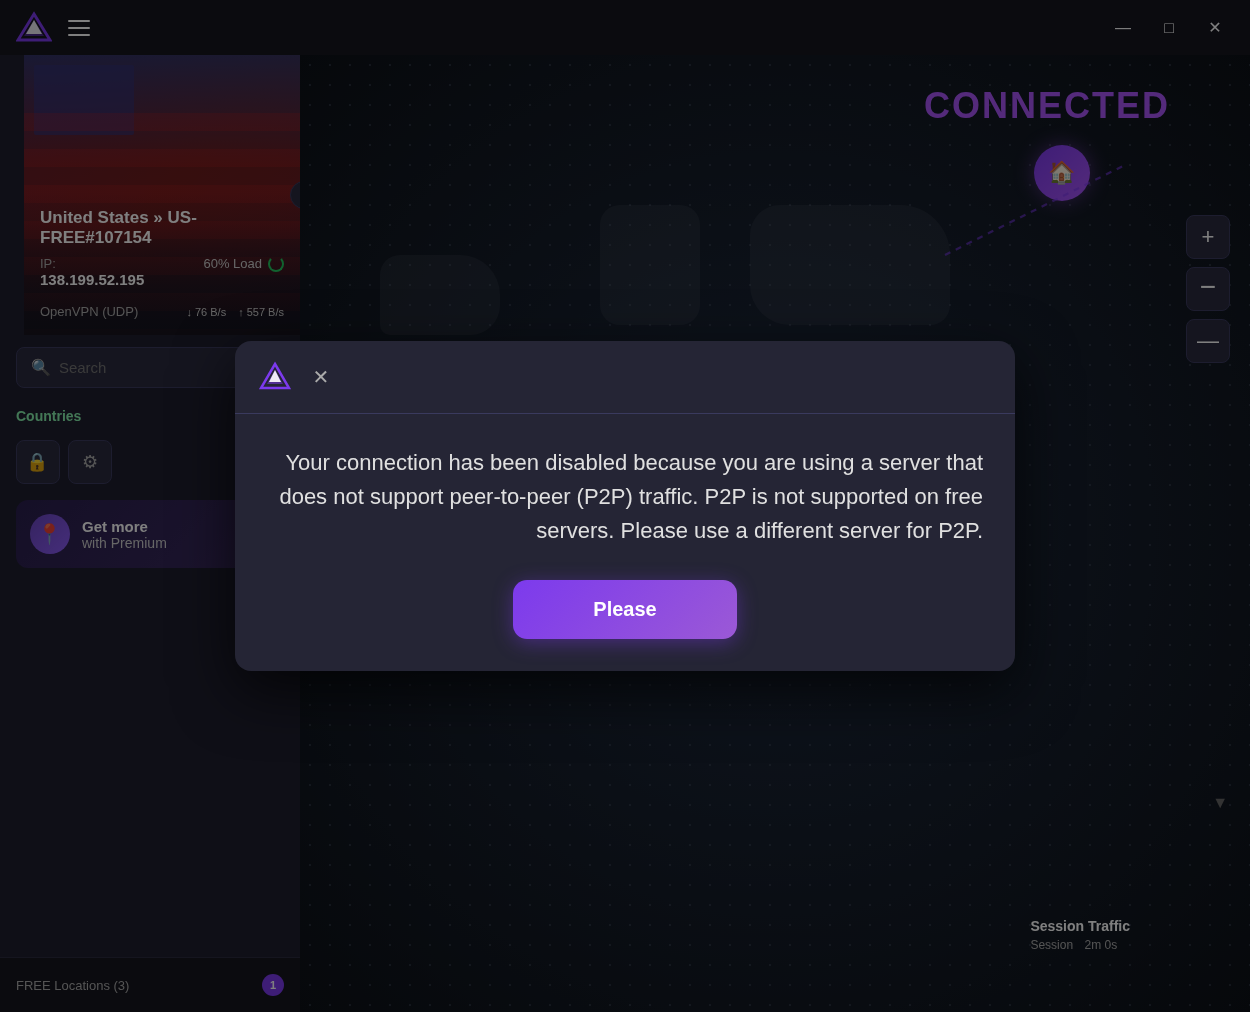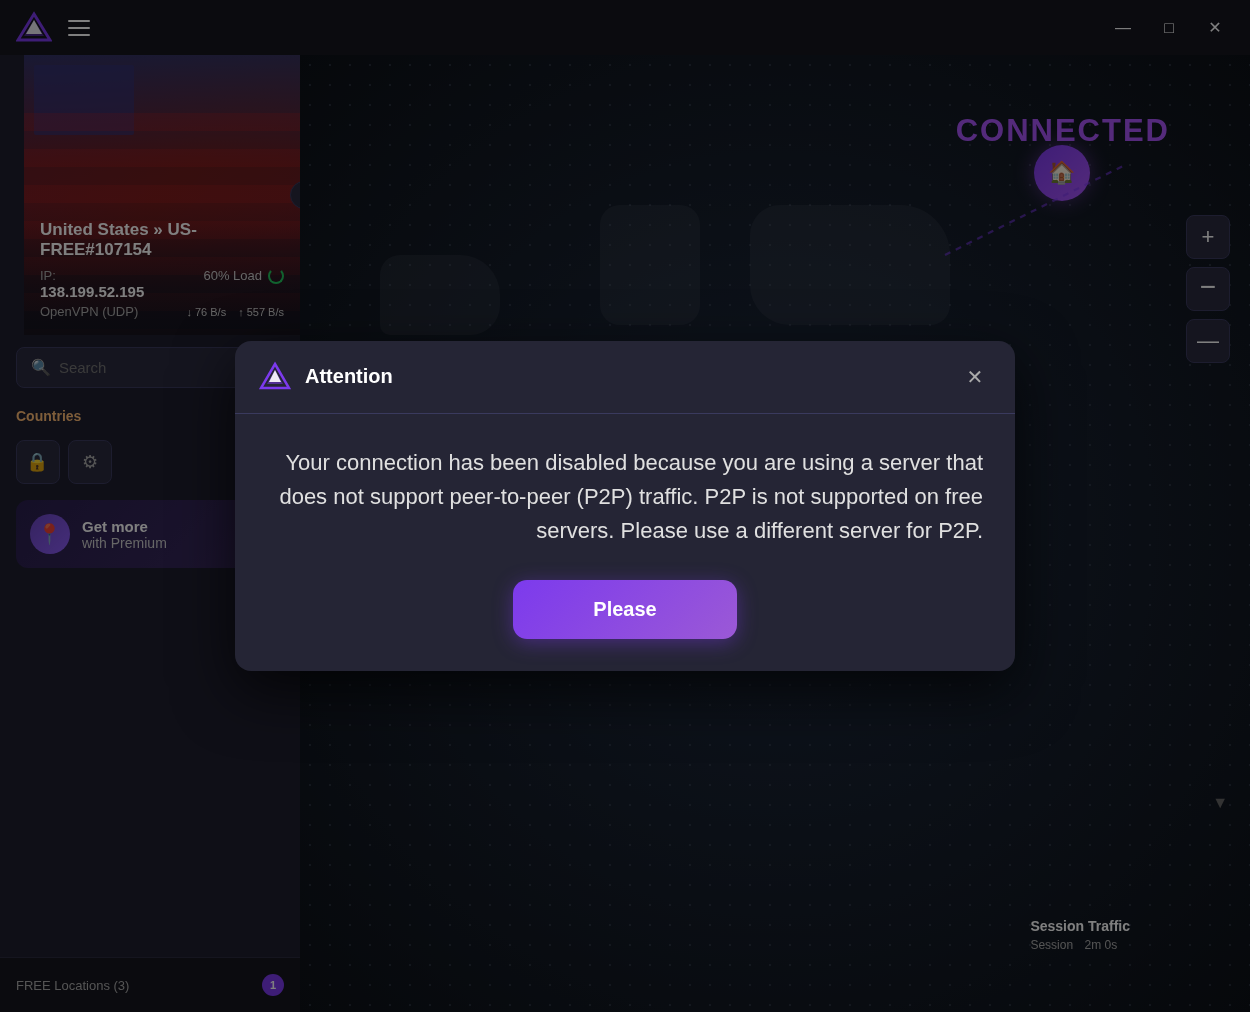--- a/index.html
+++ b/index.html
@@ -138,21 +138,21 @@
     .server-name {
       font-size: 17px;
       font-weight: 600;
       color: #fff;
       margin-bottom: 8px;
     }
 
     .server-details {
       display: grid;
       grid-template-columns: 1fr 1fr;
-      gap: 4px;
+      gap: 16px;
       font-size: 13px;
     }
 
     .ip-label { color: #aaa; }
     .ip-value { color: #fff; font-weight: 700; font-size: 15px; }
 
     .load-info {
       color: #ccc;
       display: flex;
       align-items: flex-start;
@@ -230,21 +230,21 @@
 
     .tab-btn {
       background: none;
       border: none;
       color: #aaa;
       font-size: 14px;
       cursor: pointer;
       padding: 4px 0;
     }
 
-    .tab-btn.active { color: #fdba74; font-weight: 600; }
+    .tab-btn.active { color: #86efac; font-weight: 600; }
 
     
     .filter-area {
       padding: 8px 16px;
       display: flex;
       gap: 8px;
     }
 
     .filter-btn {
       background: #2a2a3e;
@@ -333,25 +333,24 @@
       opacity: 0.4;
       background-image:
         radial-gradient(circle, #4a5568 1px, transparent 1px);
       background-size: 20px 20px;
     }
 
     .connected-label {
       position: absolute;
       top: 30px;
       right: 80px;
-      font-size: 31px;
+      font-size: 36px;
       font-weight: 800;
       color: #a855f7;
       letter-spacing: 2px;
-      margin-top: 28px;
     }
 
     .home-button {
       position: absolute;
       top: 90px;
       right: 160px;
       width: 56px;
       height: 56px;
       border-radius: 50%;
       background: linear-gradient(135deg, #7c3aed, #a855f7);
@@ -626,21 +625,20 @@
 
   <div class="modal-overlay">
     <div class="dialog">
       <div class="dialog-header">
 
         <svg class="dialog-logo" viewBox="0 0 32 32" fill="none">
           <polygon points="16,3 30,27 2,27" fill="none" stroke="#7c3aed" stroke-width="2.5"></polygon>
           <polygon points="16,9 24,23 8,23" fill="#7c3aed" opacity="0.5"></polygon>
           <polygon points="16,9 22,21 10,21" fill="white" opacity="0.9"></polygon>
         </svg>
-        <span class="dialog-title">Attention</span>
         <button class="dialog-close">✕</button>
       </div>
       <div class="dialog-body">
         <p class="dialog-message">Your connection has been disabled because you are using a server that does not support peer-to-peer (P2P) traffic. P2P is not supported on free servers. Please use a different server for P2P.</p>
       </div>
       <div class="dialog-footer">
         <button class="close-button">Please</button>
       </div>
     </div>
   </div>

